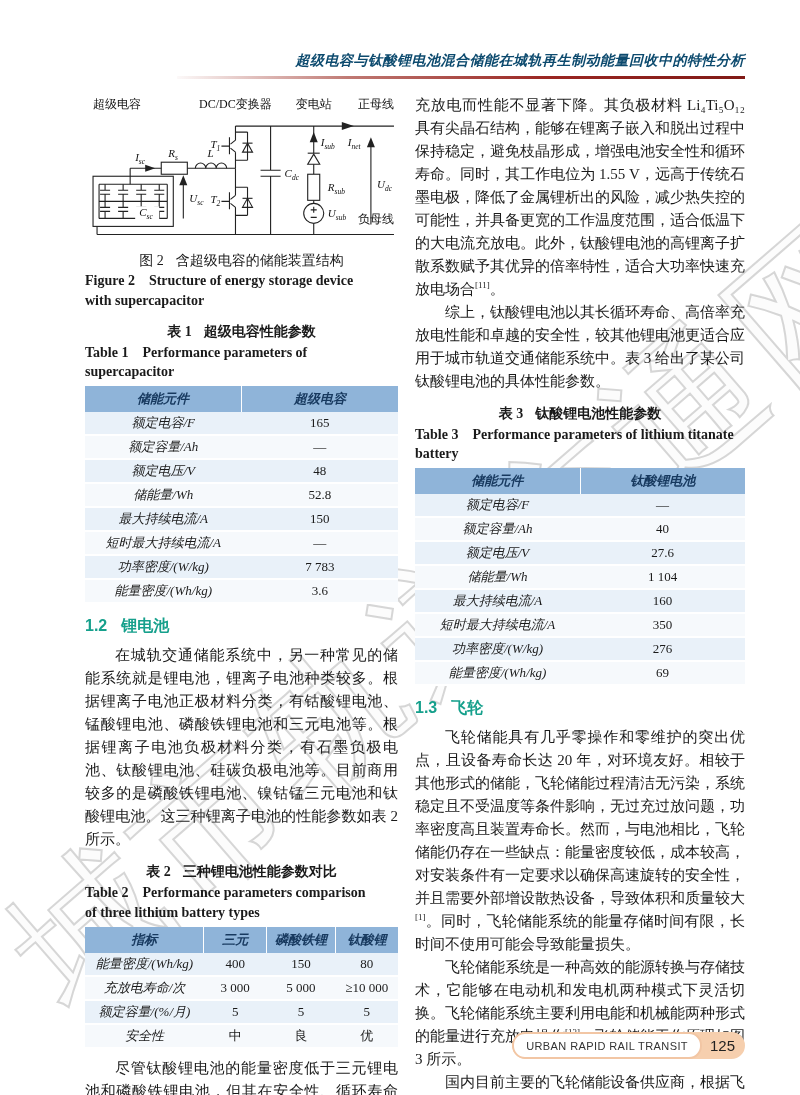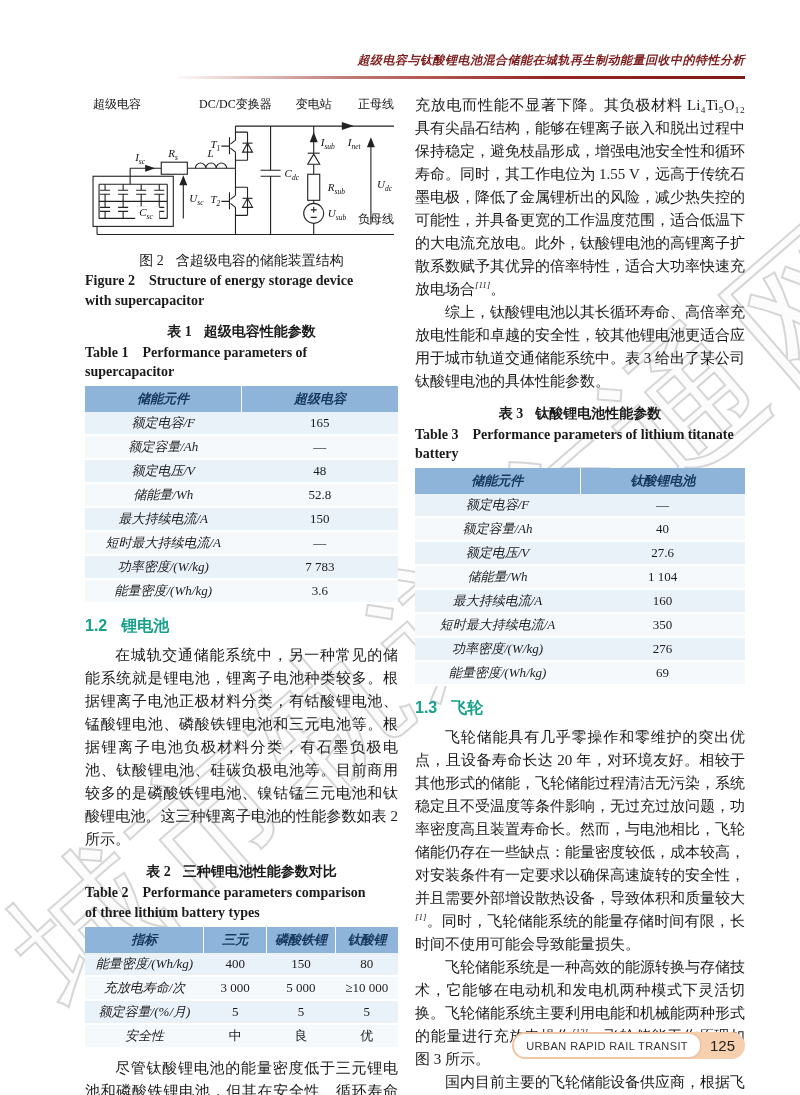--- a/index.html
+++ b/index.html
@@ -7,30 +7,30 @@
         font-family:"Liberation Serif","DejaVu Serif",serif;color:#1a1a1a;}
   
   .watermark{position:absolute;left:-30px;top:900px;transform:rotate(-41deg);transform-origin:0 0;
              white-space:nowrap;font-size:148px;letter-spacing:10px;font-family:"Liberation Serif",serif;
              color:rgba(165,165,165,0.22);z-index:1;pointer-events:none;}
   @supports(-webkit-text-stroke:1px #000){
     .watermark{-webkit-text-stroke:2px rgba(150,150,150,0.38);color:rgba(200,200,200,0.06);}
   }
   
   .hdr-title{position:absolute;top:52px;right:55px;width:600px;text-align:right;z-index:3;
-             font-size:12px;font-weight:bold;font-style:italic;color:#7f1d1d;letter-spacing:0.5px;}
+             font-size:14px;font-weight:bold;font-style:italic;color:#0c4a6e;letter-spacing:0.5px;}
   .hdr-line{position:absolute;top:76px;right:55px;width:568px;height:3px;z-index:3;
             background:linear-gradient(to right,rgba(160,60,55,0.03),#c07a74 30%,#9a2622 65%,#801a16);}
   
   .cols{position:absolute;top:94px;left:85px;width:660px;display:flex;gap:17px;z-index:2;}
   .col-l{width:313px;}
   .col-r{width:330px;}
   .para{font-size:15px;line-height:23px;text-align:justify;margin:0;}
   .indent{text-indent:2em;}
-  sup{font-size:9px;line-height:0;font-style:italic;}
+  sup{font-size:9px;line-height:0;}
   
   .sec-h{font-family:"Liberation Sans","DejaVu Sans",sans-serif;font-weight:bold;color:#16a08c;
          font-size:16px;margin:12px 0 7px 0;}
   .sec-h .sec-num{margin-right:14px;}
   
   .figcap-zh{text-align:center;font-size:14px;line-height:21px;margin:4px 0 0;}
   .figcap-en{text-align:left;font-size:14px;line-height:20px;font-weight:bold;margin:0;}
   .tabcap-zh{text-align:center;font-size:14px;line-height:21px;font-weight:bold;margin:10px 0 0;
              font-family:Liberation Serif, serif;}
   .tabcap-en{text-align:left;font-size:14px;line-height:19px;font-weight:bold;margin:1px 0 5px;}

